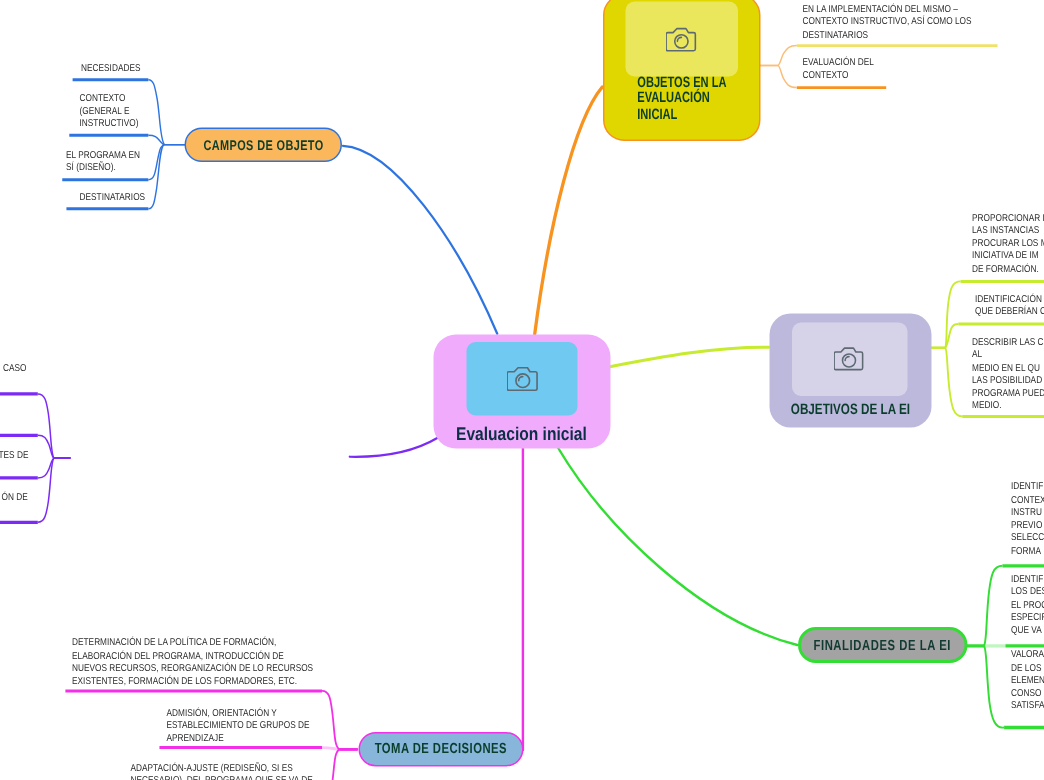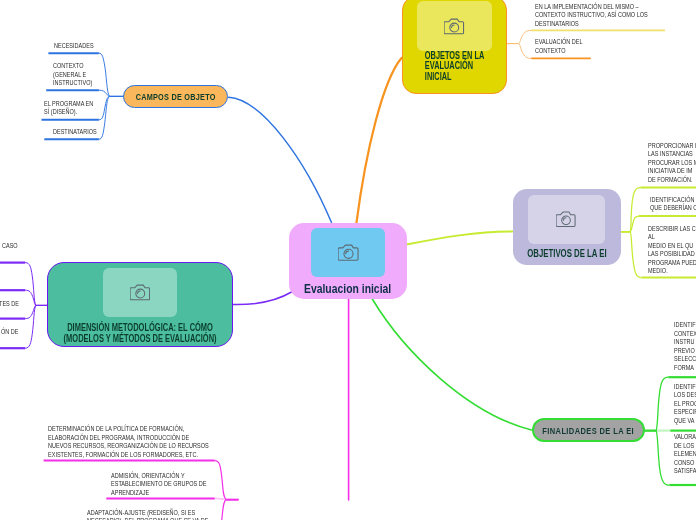--- a/index.html
+++ b/index.html
@@ -37,21 +37,21 @@
   
   #node-objetos{left:401.5px;top:-4px;width:105.5px;height:97.5px;
                 background:#E0D700;border:1.6px solid #F7931E;border-radius:14px;}
   #node-objetos .imgbox{width:75px;height:49.3px;margin-top:4.4px;background:#EBE75D;}
   #node-objetos .cam{width:20.5px;height:17.1px;margin-top:1px;}
   #node-objetos .nodelabel{font-size:10px;color:#0A3D2C;margin-top:0px;text-align:left;
                            width:100%;padding-left:29.5px;box-sizing:border-box;line-height:10.8px;
                            white-space:pre;transform:scaleX(.74);transform-origin:left top;}
 
   
-  #node-objetivos{left:512.5px;top:189px;width:108px;height:75.5px;
+  #node-objetivos{left:512.5px;top:209px;width:108px;height:75.5px;
                   background:#BDB9DC;border-radius:14px;}
   #node-objetivos .imgbox{width:76.4px;height:49.8px;margin-top:5.5px;background:#D6D3E9;}
   #node-objetivos .cam{width:20px;height:16.7px;}
   #node-objetivos .nodelabel{font-size:10px;color:#0A3D2C;margin-top:3.8px;
                              white-space:pre;transform:scaleX(.78);transform-origin:center top;}
 
   
   #node-dimension{left:47px;top:261.5px;width:186px;height:85px;
                   background:#4CBE9F;border:1.6px solid #6B18EE;border-radius:17px;}
   #node-dimension .imgbox{width:74.5px;height:49px;margin-top:5.4px;background:#8BD6C0;}
@@ -201,37 +201,29 @@
     <div class="imgbox">
       <svg class="cam" viewBox="0 0 24 20">
         <path d="M8.4 1.3h7.2l1.9 3.1h4.1a1.3 1.3 0 0 1 1.3 1.3v11.5a1.3 1.3 0 0 1-1.3 1.3H1.4a1.3 1.3 0 0 1-1.3-1.3V5.7a1.3 1.3 0 0 1 1.3-1.3h4.1z"></path>
         <circle cx="12" cy="11.2" r="5.2"></circle>
         <path d="M8.9 11.2a3.1 3.1 0 0 1 3.1-3.1"></path>
       </svg>
     </div>
     <div class="nodelabel">OBJETIVOS DE LA EI</div>
   </div>
 
-  <div class="node" id="node-dimension">
-    <div class="imgbox">
-      <svg class="cam" viewBox="0 0 24 20">
-        <path d="M8.4 1.3h7.2l1.9 3.1h4.1a1.3 1.3 0 0 1 1.3 1.3v11.5a1.3 1.3 0 0 1-1.3 1.3H1.4a1.3 1.3 0 0 1-1.3-1.3V5.7a1.3 1.3 0 0 1 1.3-1.3h4.1z"></path>
-        <circle cx="12" cy="11.2" r="5.2"></circle>
-        <path d="M8.9 11.2a3.1 3.1 0 0 1 3.1-3.1"></path>
-      </svg>
-    </div>
-    <div class="nodelabel">DIMENSIÓN METODOLÓGICA: EL CÓMO
-(MODELOS Y MÉTODOS DE EVALUACIÓN)</div>
-  </div>
 
   <div class="pill" id="pill-campos">
     <span>CAMPOS DE OBJETO</span>
   </div>
   <div class="pill" id="pill-finalidades">
     <span>FINALIDADES DE LA EI</span>
+  </div>
+  <div class="pill" id="pill-toma">
+    <span>TOMA DE DECISIONES</span>
   </div>
 
   <div class="leaf" id="lf-c0">NECESIDADES</div>
   <div class="leaf" id="lf-c1">CONTEXTO
 (GENERAL E
 INSTRUCTIVO)</div>
   <div class="leaf" id="lf-c2">EL PROGRAMA EN
 SÍ (DISEÑO).</div>
   <div class="leaf" id="lf-c3">DESTINATARIOS</div>
 

